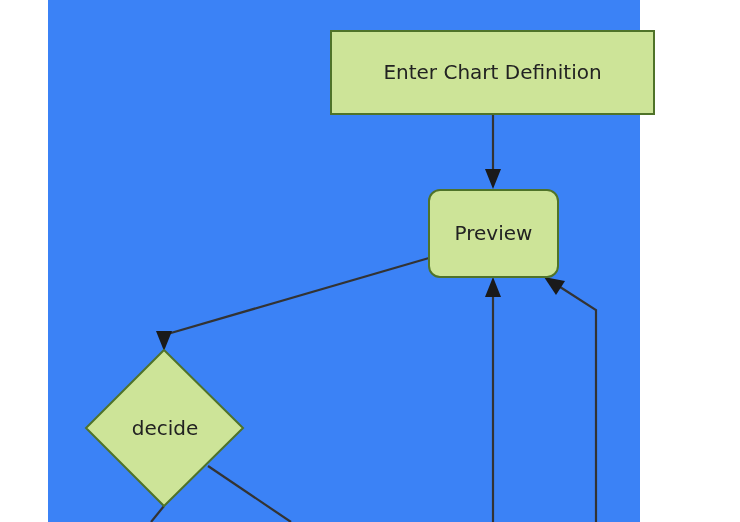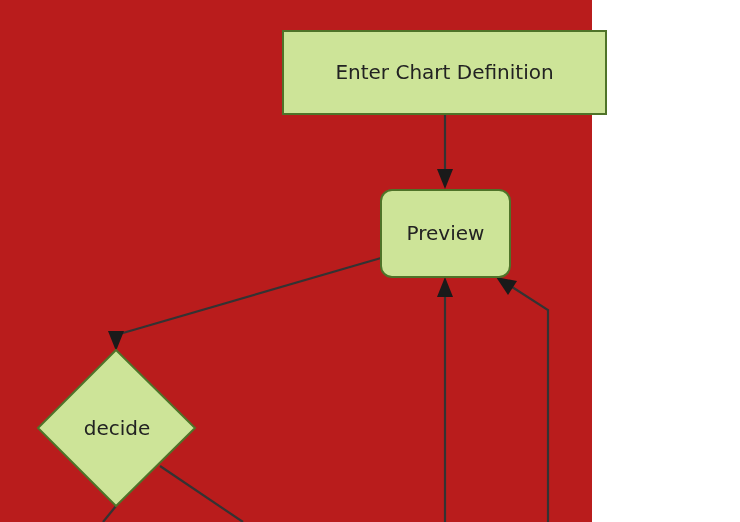--- a/index.html
+++ b/index.html
@@ -10,21 +10,22 @@
   body {
     width: 740px;
     height: 522px;
     overflow: hidden;
     font-family: "DejaVu Sans", "Liberation Sans", sans-serif;
   }
   #flowchart-root {
     position: relative;
     width: 592px;
     height: 522px;
-    background: #b91c1c;
+    background: #3b82f6;
+    margin-left: 48px;
   }
   svg#flow-svg {
     position: absolute;
     top: 0;
     left: 0;
     width: 740px;
     height: 522px;
     display: block;
   }
   .node-shape {

